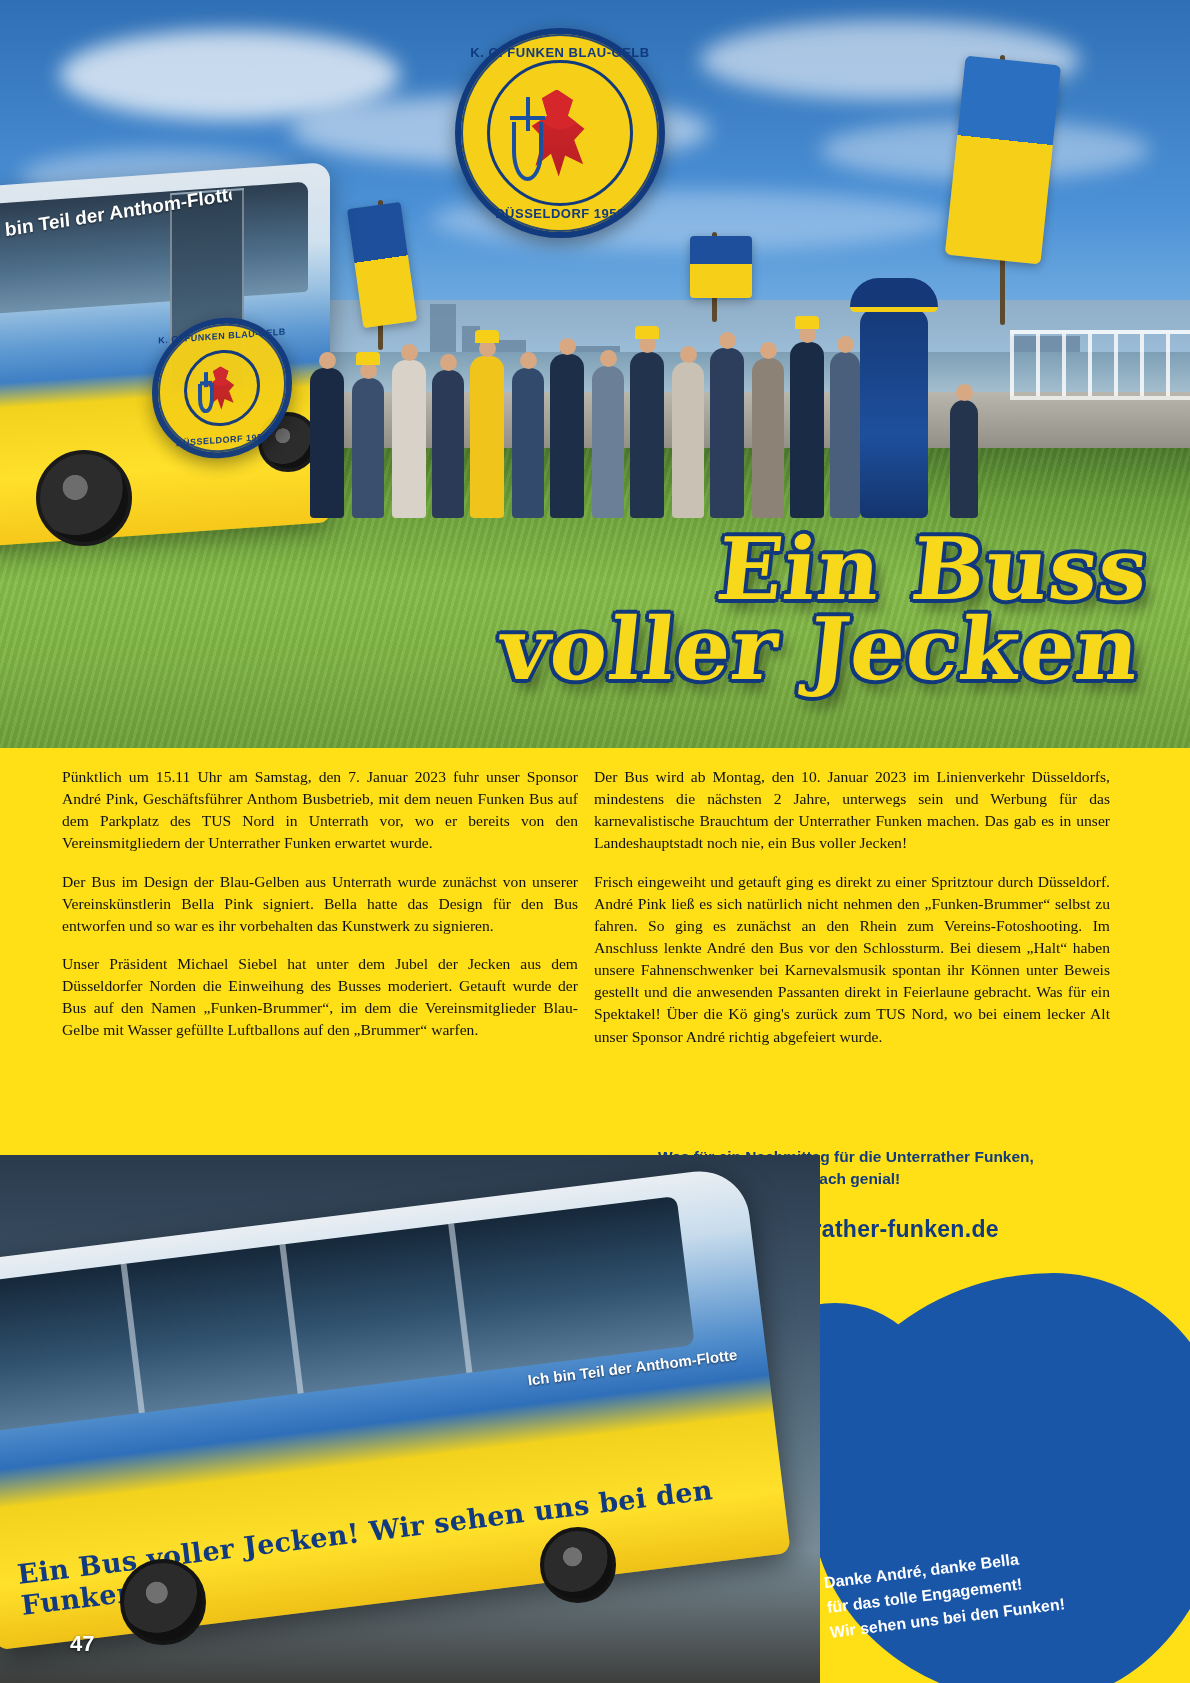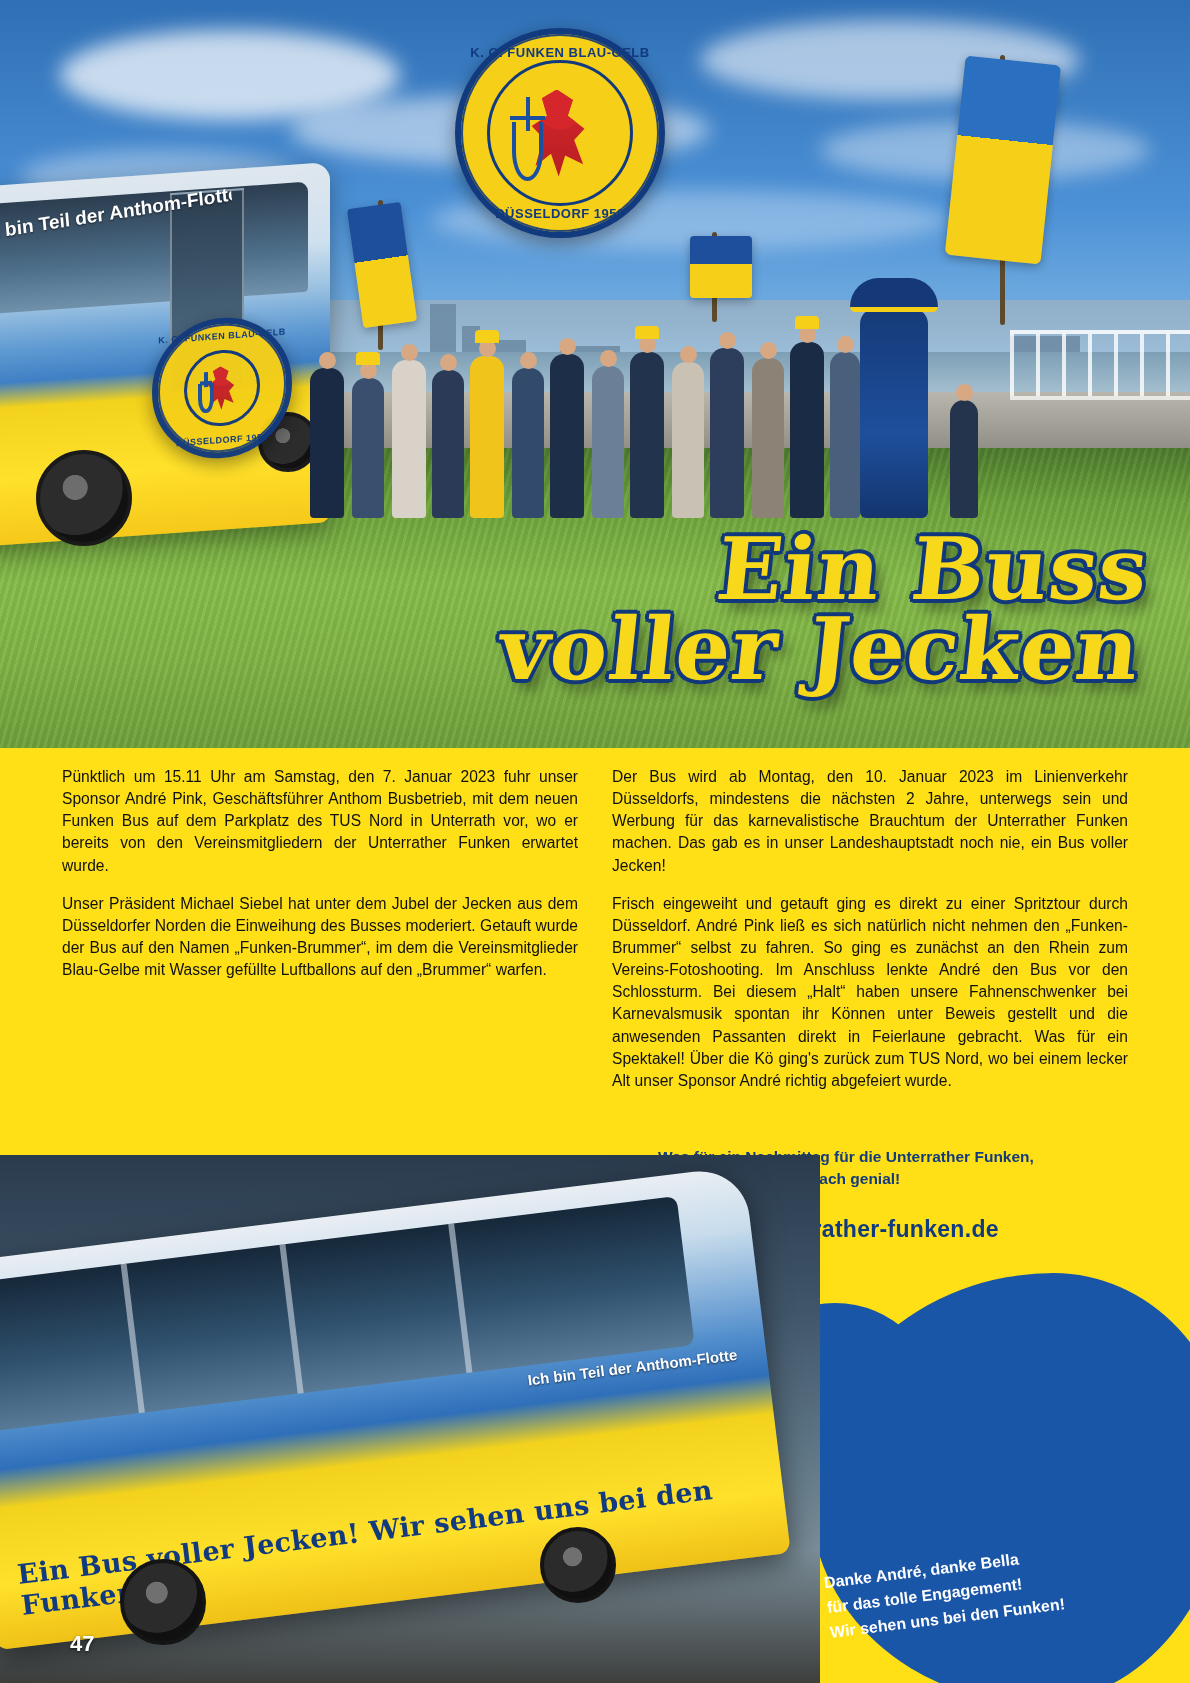--- a/index.html
+++ b/index.html
@@ -186,21 +186,21 @@
   }
   .headline .l2 { display: block; margin-top: -6px; }
 
   
   .yellow {
     position: absolute; left: 0; top: 748px; width: 1190px; height: 935px;
     background: #ffe016;
   }
   .cols {
     position: absolute; left: 62px; top: 18px; width: 1066px;
-    display: flex; gap: 34px;
+    display: flex; gap: 16px; font-family: Liberation Serif, serif;
   }
   .col { width: 516px; }
   .col p {
     font-size: 15.6px; line-height: 1.42; color: #111; text-align: justify;
     margin-bottom: 16px; hyphens: auto;
   }
   .tagline {
     position: absolute; left: 596px; top: 398px; width: 500px;
     text-align: center; font-size: 15.5px; font-weight: 700; color: #123a7e; line-height: 1.4;
   }
@@ -388,20 +388,21 @@
       <span class="l1">Ein Buss</span>
       <span class="l2">voller Jecken</span>
     </h1>
   </div>
 
   <div class="yellow">
 
     <div class="cols">
       <div class="col">
         <p>Pünktlich um 15.11 Uhr am Samstag, den 7. Januar 2023 fuhr unser Sponsor André Pink, Geschäftsführer Anthom Busbetrieb, mit dem neuen Funken Bus auf dem Parkplatz des TUS Nord in Unterrath vor, wo er bereits von den Vereinsmitgliedern der Unterrather Funken erwartet wurde.</p>
+        <p>Der Bus im Design der Blau-Gelben aus Unterrath wurde zunächst von unserer Vereinskünstlerin Bella Pink signiert. Bella hatte das Design für den Bus entworfen und so war es ihr vorbehalten das Kunstwerk zu signieren.</p>
         <p>Unser Präsident Michael Siebel hat unter dem Jubel der Jecken aus dem Düsseldorfer Norden die Einweihung des Busses moderiert. Getauft wurde der Bus auf den Namen „Funken-Brummer“, im dem die Vereinsmitglieder Blau-Gelbe mit Wasser gefüllte Luftballons auf den „Brummer“ warfen.</p>
       </div>
       <div class="col">
         <p>Der Bus wird ab Montag, den 10. Januar 2023 im Linienverkehr Düsseldorfs, mindestens die nächsten 2 Jahre, unterwegs sein und Werbung für das karnevalistische Brauchtum der Unterrather Funken machen. Das gab es in unser Landeshauptstadt noch nie, ein Bus voller Jecken!</p>
         <p>Frisch eingeweiht und getauft ging es direkt zu einer Spritztour durch Düsseldorf. André Pink ließ es sich natürlich nicht nehmen den „Funken-Brummer“ selbst zu fahren. So ging es zunächst an den Rhein zum Vereins-Fotoshooting. Im Anschluss lenkte André den Bus vor den Schlossturm. Bei diesem „Halt“ haben unsere Fahnenschwenker bei Karnevalsmusik spontan ihr Können unter Beweis gestellt und die anwesenden Passanten direkt in Feierlaune gebracht. Was für ein Spektakel! Über die Kö ging's zurück zum TUS Nord, wo bei einem lecker Alt unser Sponsor André richtig abgefeiert wurde.</p>
       </div>
     </div>
 
     <div class="tagline">
       <div>Was für ein Nachmittag für die Unterrather Funken,</div>

